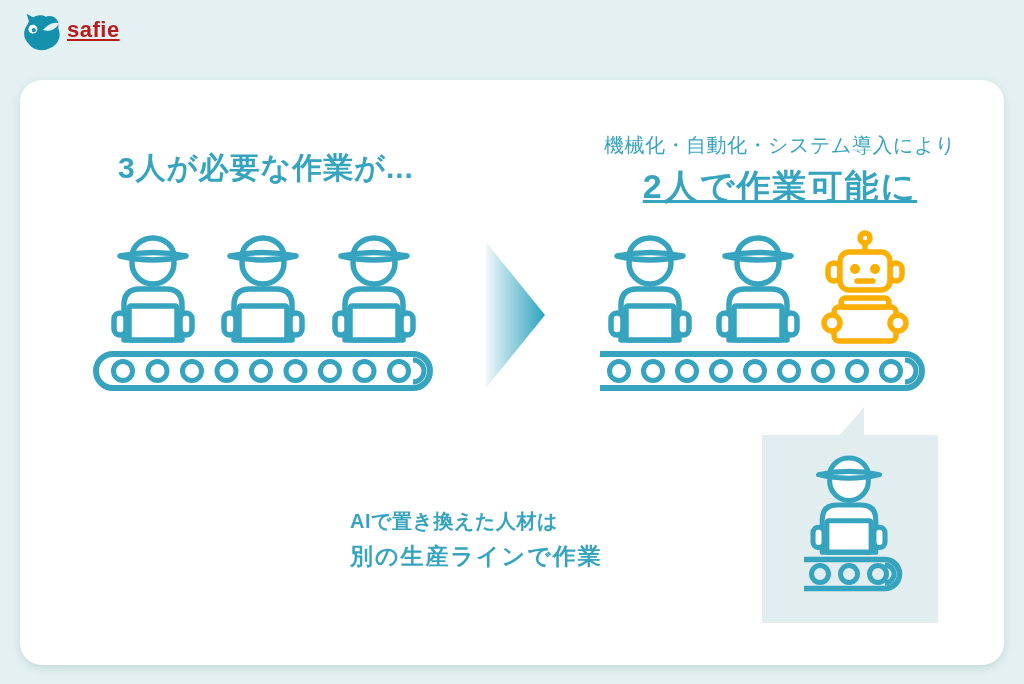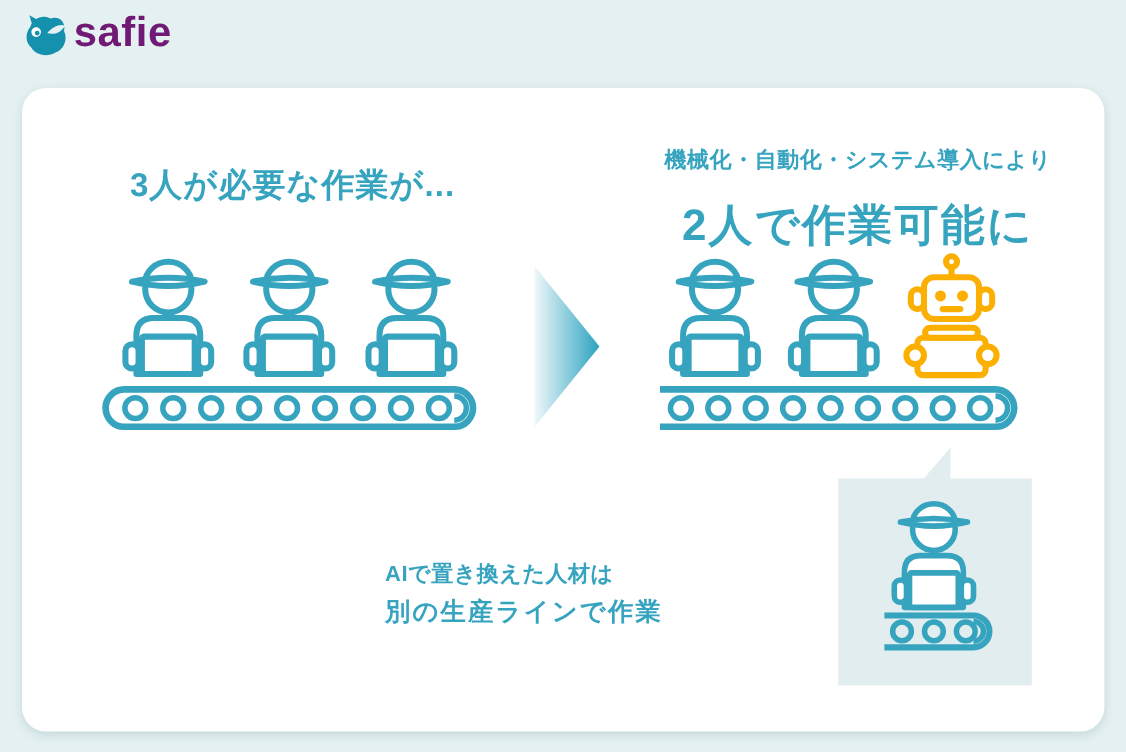--- a/index.html
+++ b/index.html
@@ -7,41 +7,41 @@
   body {
     position:relative;
     background:#E4F0F1;
     font-family:"Liberation Sans","DejaVu Sans",sans-serif;
     overflow:hidden;
   }
   svg { overflow:visible; display:block; }
 
   
   .logo { position:absolute; left:20px; top:11px; display:flex; align-items:center; gap:5px; }
-  .logo-text { font-size:38px; font-weight:700; color:#701a75; letter-spacing:.5px; line-height:1; padding-bottom:4px; }
+  .logo-text { font-size:22px; font-weight:700; color:#b91c1c; letter-spacing:.5px; line-height:1; padding-bottom:4px;text-decoration:underline; }
 
   
   .card {
     position:absolute; left:20px; top:80px; width:984px; height:585px;
     background:#FFFFFF; border-radius:22px;
     box-shadow:0 3px 8px rgba(120,160,165,.28);
     padding-left:32px;
   }
 
   .teal   { color:#36A4BF; }
   .orange { color:#FBAF00; }
 
   
   .before-title {
     position:absolute; left:46px; top:68px; width:400px;
     text-align:center; font-size:30px; font-weight:700; color:#36A4BF; letter-spacing:1px;
   }
   .after-head { position:absolute; left:540px; top:52px; width:440px; text-align:center; color:#36A4BF; }
-  .after-subtitle { font-size:20px; font-weight:700; letter-spacing:.5px; }
-  .after-title    { font-size:40px; font-weight:700; letter-spacing:2px; margin-top:18px; }
+  .after-subtitle { font-size:20px; font-weight:400; letter-spacing:.5px; }
+  .after-title    { font-size:34px; font-weight:700; letter-spacing:2px; margin-top:5px;text-decoration:underline; }
 
   
   .group { position:absolute; }
   .group-before { left:73px;  top:156px; width:340px; height:160px; }
   .group-after  { left:580px; top:152px; width:325px; height:164px; }
   .icon-abs { position:absolute; }
 
   
   .arrow { position:absolute; left:466px; top:162px; }
 

